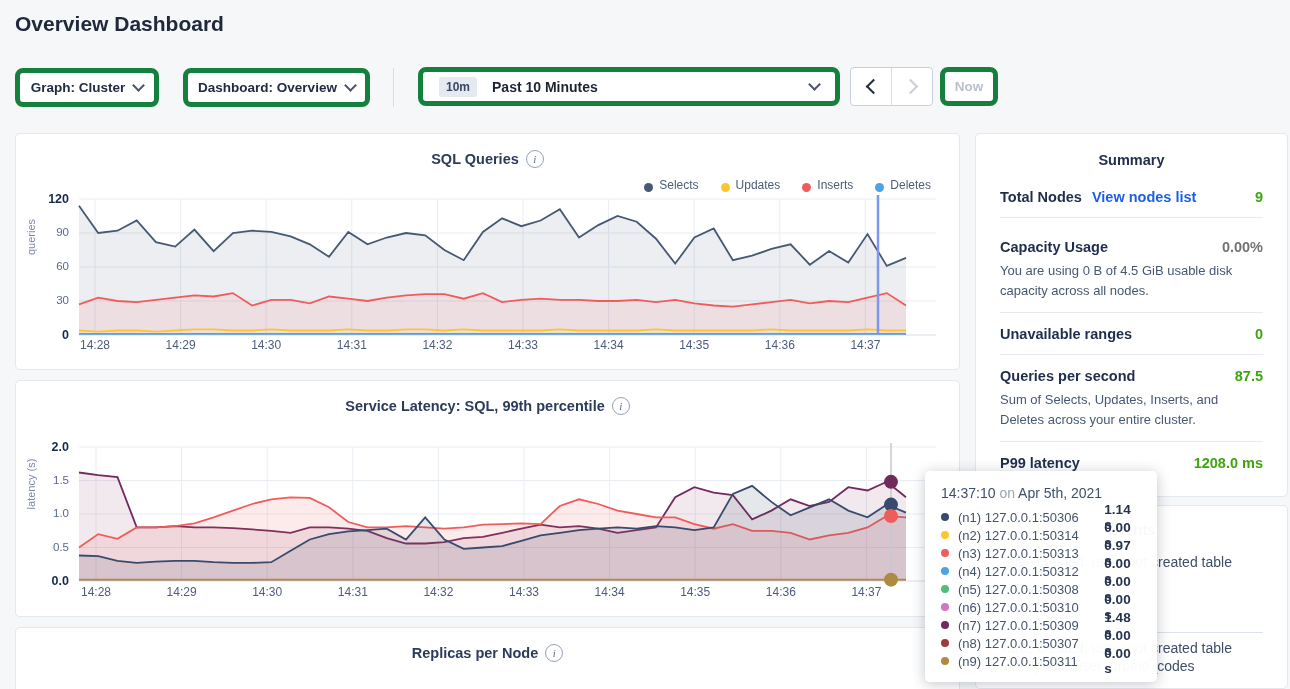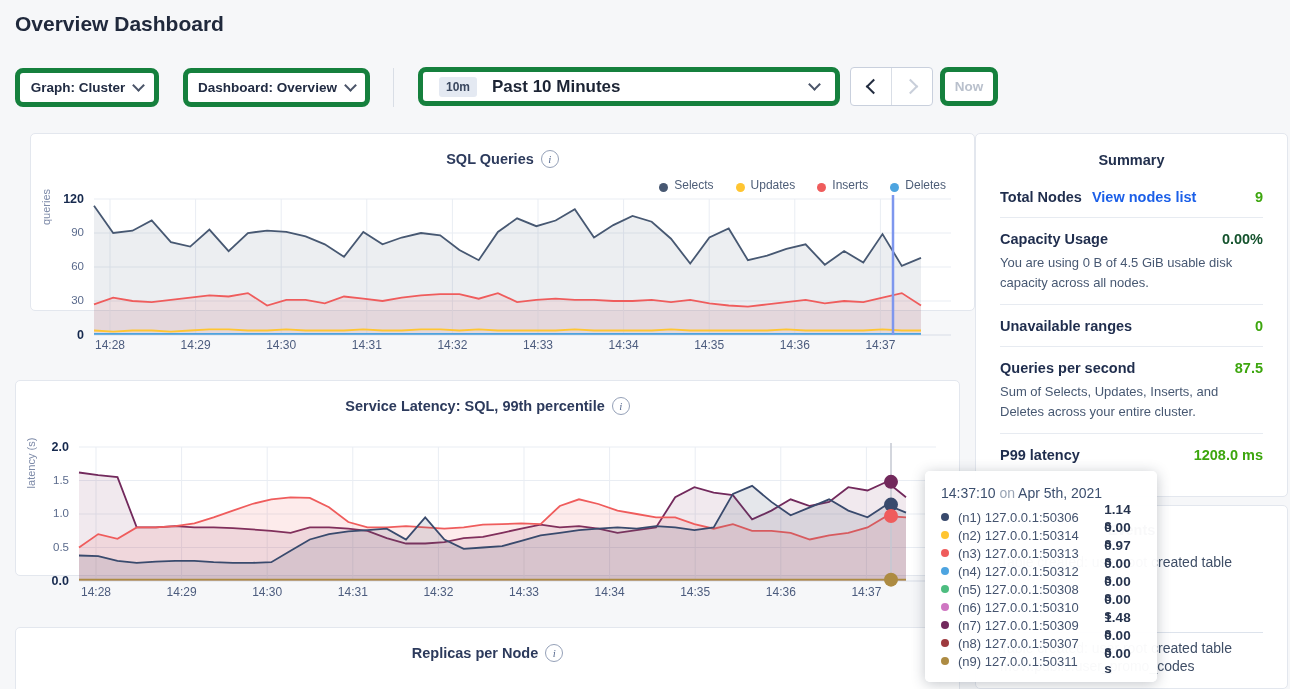--- a/index.html
+++ b/index.html
@@ -15,21 +15,21 @@
   .btn{
     box-sizing:border-box;display:flex;align-items:center;justify-content:center;
     background:#fff;border:5px solid #15803d;border-radius:8px;height:39px;
     font-size:13.5px;font-weight:700;color:#212b42;cursor:pointer;gap:9px;
   }
   .chev{width:7px;height:7px;border-right:2px solid #4a5468;border-bottom:2px solid #4a5468;
     display:inline-block;transform:rotate(45deg);margin-top:-4px;}
   .vdiv{position:absolute;left:393px;top:68px;width:1px;height:39px;background:#d9dee6;}
   .time-picker{position:absolute;left:418px;top:67px;width:422px;justify-content:flex-start;padding:0 16px;}
   .time-badge{background:#e4e9f2;border-radius:3px;padding:3px 7px;font-size:12px;font-weight:700;color:#3a475f;}
-  .time-label{font-size:17px;font-weight:700;color:#1c2434;flex:1;text-align:left;margin-left:6px;}
+  .time-label{font-size:14px;font-weight:700;color:#1c2434;flex:1;text-align:left;margin-left:6px;}
   .arrow-group{position:absolute;left:850px;top:67px;display:flex;background:#fff;border:1px solid #c9d0dd;border-radius:4px;height:39px;box-sizing:border-box;}
   .arrow-cell{width:40px;display:flex;align-items:center;justify-content:center;cursor:pointer;}
   .arrow-cell + .arrow-cell{border-left:1px solid #d9dee6;}
   .chev-left{width:9px;height:9px;border-left:2.5px solid #222c3f;border-bottom:2.5px solid #222c3f;transform:rotate(45deg);margin-left:4px;}
   .chev-right{width:9px;height:9px;border-right:2.5px solid #c9cfda;border-top:2.5px solid #c9cfda;transform:rotate(45deg);margin-right:4px;}
   .now-btn{position:absolute;left:940px;top:67px;width:58px;color:#b9c0cc;cursor:default;}
 
   
   .card{position:absolute;background:#fff;border:1px solid #e3e7ee;border-radius:5px;box-sizing:border-box;}
   .chart-title-row{position:absolute;left:0;right:0;top:16px;display:flex;align-items:center;justify-content:center;gap:7px;}
@@ -96,21 +96,21 @@
 <div class="arrow-group">
   <div class="arrow-cell">
       <span class="chev-left"></span>
     </div>
   <div class="arrow-cell">
       <span class="chev-right"></span>
     </div>
 </div>
 <button class="btn now-btn">Now</button>
 
-<div class="card" style="left:30px;top:133px;width:945px;height:178px;">
+<div class="card" style="left:15px;top:133px;width:945px;height:237px;">
   <div class="chart-title-row">
     <span class="chart-title">SQL Queries</span>
     <span class="info-icon">i</span>
   </div>
   <div class="legend" id="legend-sql">
       <div class="legend-item">
         <span class="legend-dot" style="background:#475872"></span>
         <span>Selects</span>
       </div>
       <div class="legend-item">
@@ -165,21 +165,21 @@
       <div class="xtick" style="left: 305.8px; top: 204px;">14:31</div>
       <div class="xtick" style="left: 391.4px; top: 204px;">14:32</div>
       <div class="xtick" style="left: 477px; top: 204px;">14:33</div>
       <div class="xtick" style="left: 562.6px; top: 204px;">14:34</div>
       <div class="xtick" style="left: 648.2px; top: 204px;">14:35</div>
       <div class="xtick" style="left: 733.8px; top: 204px;">14:36</div>
       <div class="xtick" style="left: 819.4px; top: 204px;">14:37</div>
     </div>
 </div>
 
-<div class="card" style="left:15px;top:380px;width:945px;height:196px;">
+<div class="card" style="left:15px;top:380px;width:945px;height:237px;">
   <div class="chart-title-row">
     <span class="chart-title">Service Latency: SQL, 99th percentile</span>
     <span class="info-icon">i</span>
   </div>
   <div class="ylabel">
       <span>latency (s)</span>
     </div>
   <div class="plot" id="plot-lat">
       <svg width="943" height="235" style="position: absolute; left: 0px; top: 0px;">
         <line x1="63" y1="200" x2="920" y2="200" stroke="#d8dde7" stroke-width="1"></line>
@@ -241,21 +241,21 @@
   <div class="metric">
     <div class="metric-row">
       <span class="metric-label">Total Nodes</span>
       <span class="metric-link" style="color: rgb(27, 95, 232);">View nodes list</span>
       <span class="metric-value" style="color: rgb(61, 166, 14);">9</span>
     </div>
   </div>
   <div class="metric">
     <div class="metric-row">
       <span class="metric-label">Capacity Usage</span>
-      <span class="metric-value" style="color: #14532d;">0.00%</span>
+      <span class="metric-value" style="color: #737373; margin-top: 8px;">0.00%</span>
     </div>
     <div class="metric-desc">You are using 0 B of 4.5 GiB usable disk capacity across all nodes.</div>
   </div>
   <div class="metric">
     <div class="metric-row">
       <span class="metric-label">Unavailable ranges</span>
       <span class="metric-value" style="color: rgb(61, 166, 14);">0</span>
     </div>
   </div>
   <div class="metric">

